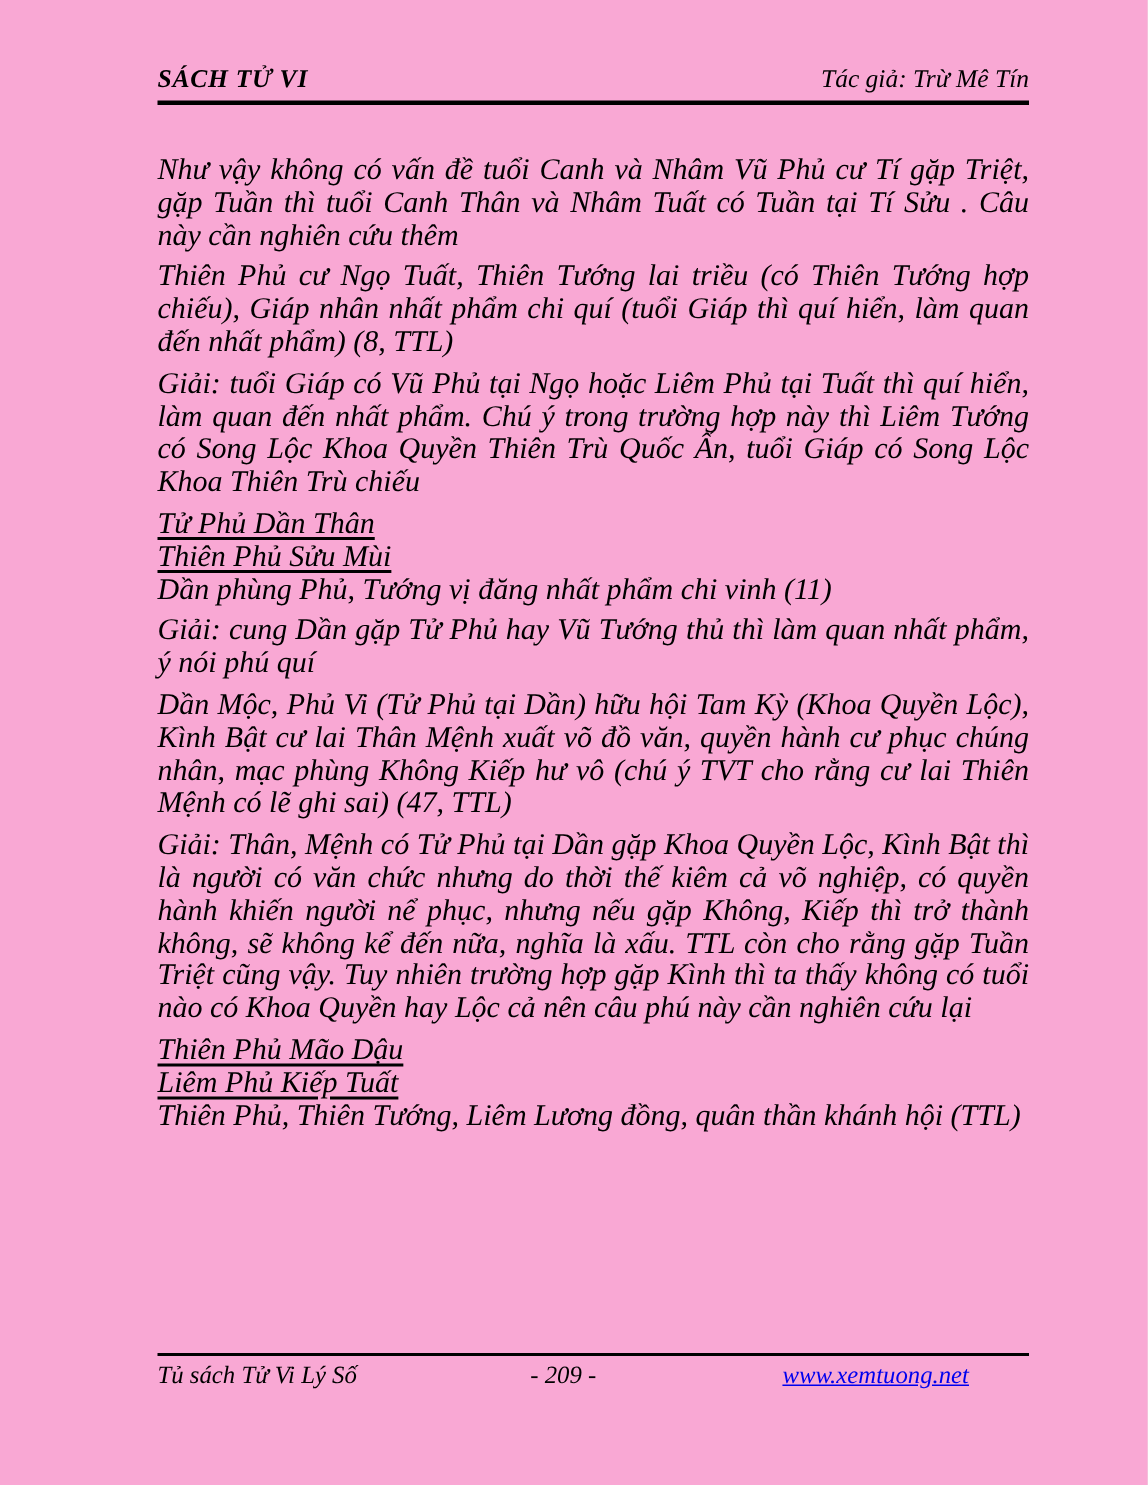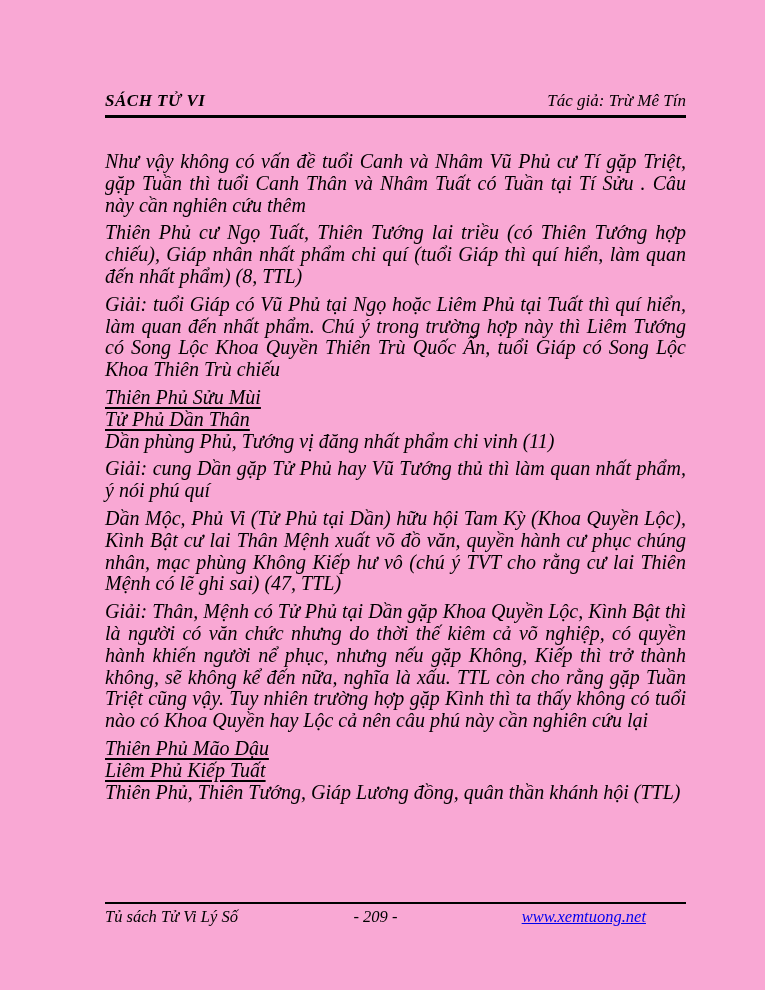--- a/index.html
+++ b/index.html
@@ -22,21 +22,21 @@
     display: flex;
     justify-content: space-between;
     align-items: flex-end;
     padding-top: 42px;
     padding-bottom: 3px;
     border-bottom: 3px solid #000000;
     font-size: 17px;
     line-height: 22px;
   }
   .header .book-title { font-weight: bold; letter-spacing: 0.5px; }
-  .header .author { font-weight: normal; margin-top: 48px; }
+  .header .author { font-weight: normal; }
   .content { margin-top: 33px; }
   .content p {
     margin: 0 0 6px 0;
     font-size: 20px;
     line-height: 21.8px;
     text-align: justify;
   }
   .content p.blk-h {
     margin-bottom: 0;
     text-decoration: underline;
@@ -77,29 +77,29 @@
 
   <div class="header">
     <span class="book-title">SÁCH TỬ VI</span>
     <span class="author">Tác giả: Trừ Mê Tín</span>
   </div>
 
   <div class="content">
     <p>Như vậy không có vấn đề tuổi Canh và Nhâm Vũ Phủ cư Tí gặp Triệt, gặp Tuần thì tuổi Canh Thân và Nhâm Tuất có Tuần tại Tí Sửu . Câu này cần nghiên cứu thêm</p>
     <p class="mt15">Thiên Phủ cư Ngọ Tuất, Thiên Tướng lai triều (có Thiên Tướng hợp chiếu), Giáp nhân nhất phẩm chi quí (tuổi Giáp thì quí hiển, làm quan đến nhất phẩm) (8, TTL)</p>
     <p class="mt3">Giải: tuổi Giáp có Vũ Phủ tại Ngọ hoặc Liêm Phủ tại Tuất thì quí hiển, làm quan đến nhất phẩm. Chú ý trong trường hợp này thì Liêm Tướng có Song Lộc Khoa Quyền Thiên Trù Quốc Ấn, tuổi Giáp có Song Lộc Khoa Thiên Trù chiếu</p>
+    <p class="blk-h mt28">Tử Phủ Dần Thân</p>
     <p class="blk-h mt20">Thiên Phủ Sửu Mùi</p>
-    <p class="blk-h mt28">Tử Phủ Dần Thân</p>
     <p>Dần phùng Phủ, Tướng  vị đăng nhất phẩm chi vinh  (11)</p>
     <p>Giải: cung Dần gặp Tử Phủ hay Vũ Tướng thủ thì làm quan nhất phẩm, ý nói phú quí</p>
     <p class="mt22">Dần Mộc, Phủ Vi (Tử Phủ tại Dần) hữu hội Tam Kỳ (Khoa Quyền Lộc), Kình Bật cư lai Thân Mệnh xuất võ đồ văn, quyền hành cư phục chúng nhân, mạc phùng Không Kiếp hư vô (chú ý TVT cho rằng cư lai Thiên Mệnh có lẽ ghi sai) (47, TTL)</p>
     <p>Giải: Thân, Mệnh có Tử Phủ tại Dần gặp Khoa Quyền Lộc, Kình Bật thì là người có văn chức nhưng do thời thế kiêm cả võ nghiệp, có quyền hành khiến người nể phục, nhưng nếu gặp Không, Kiếp thì trở thành không, sẽ không kể đến nữa, nghĩa là xấu. TTL còn cho rằng gặp Tuần Triệt cũng vậy. Tuy nhiên trường hợp gặp Kình thì ta thấy không có tuổi nào có Khoa Quyền hay Lộc cả  nên câu phú này cần nghiên cứu lại</p>
     <p class="blk-h mt29">Thiên Phủ Mão Dậu</p>
     <p class="blk-h mt28">Liêm Phủ Kiếp Tuất</p>
-    <p class="mt10">Thiên Phủ, Thiên Tướng, Giáp Lương đồng, quân thần khánh hội (TTL)</p>
+    <p class="mt10">Thiên Phủ, Thiên Tướng, Liêm Lương đồng, quân thần khánh hội (TTL)</p>
   </div>
 
   <div class="footer">
     <span class="col left">Tủ sách Tử Vi Lý Số</span>
     <span class="col center">- 209 -</span>
     <span class="col right">
       <a class="site-link">www.xemtuong.net</a>
     </span>
   </div>
 

